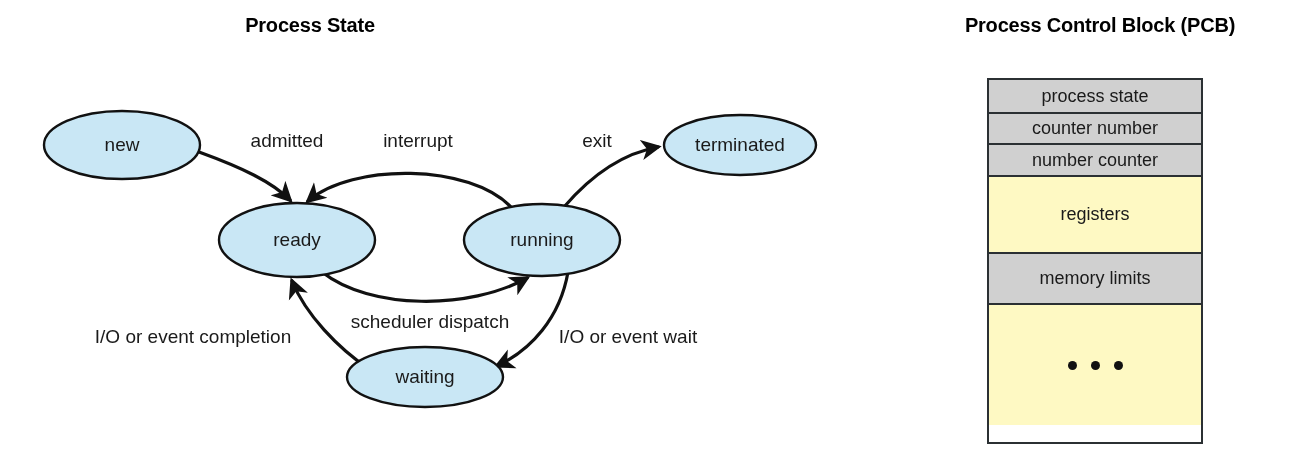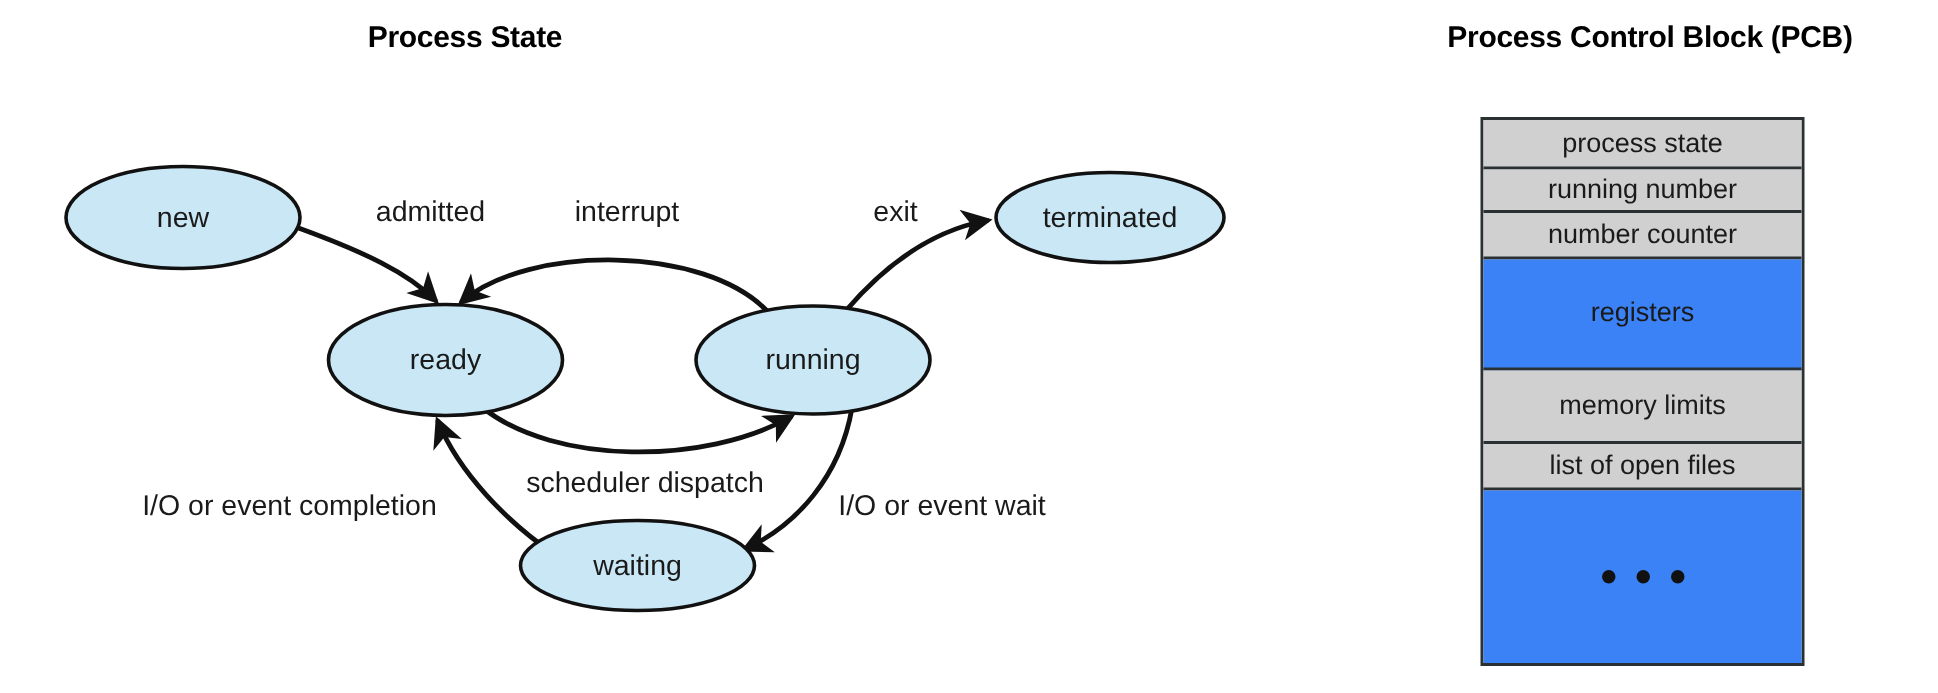--- a/index.html
+++ b/index.html
@@ -72,21 +72,21 @@
     display: flex;
     align-items: center;
     justify-content: center;
     font-size: 18px;
     color: #1a1a1a;
     border-bottom: 2px solid #2b3033;
     white-space: nowrap;
   }
   .pcb-row:last-child { border-bottom: none; }
   .pcb-row.gray { background: #d0d0d0; }
-  .pcb-row.blue { background: #3b82f6; }
+  .pcb-row.blue { background: #fef9c3; }
 
   .dots {
     display: flex;
     gap: 14px;
     align-items: center;
   }
   .dots span {
     display: block;
     width: 9px;
     height: 9px;
@@ -163,33 +163,30 @@
 
 <div class="panel" id="pcb-panel">
 
   <div class="panel-title" id="pcb-title">Process Control Block (PCB)</div>
 
   <div id="pcb-table">
     <div class="pcb-row gray" style="height:34px">
       <span>process state</span>
     </div>
     <div class="pcb-row gray" style="height:31px">
-      <span>running number</span>
+      <span>counter number</span>
     </div>
     <div class="pcb-row gray" style="height:32px">
       <span>number counter</span>
     </div>
     <div class="pcb-row blue" style="height:77px">
       <span>registers</span>
     </div>
     <div class="pcb-row gray" style="height:51px">
       <span>memory limits</span>
-    </div>
-    <div class="pcb-row gray" style="height:33px">
-      <span>list of open files</span>
     </div>
     <div class="pcb-row blue" style="height:120px">
       <span class="dots">
         <span></span>
           <span></span>
           <span></span>
       </span>
     </div>
   </div>
 </div>

